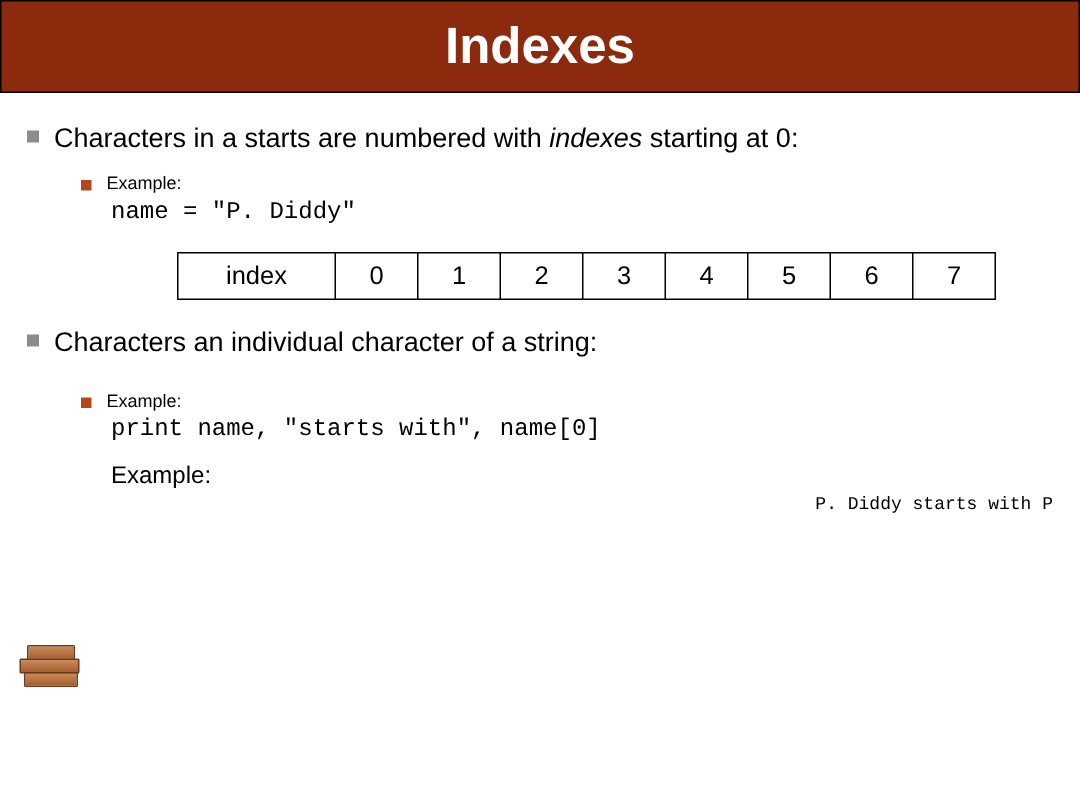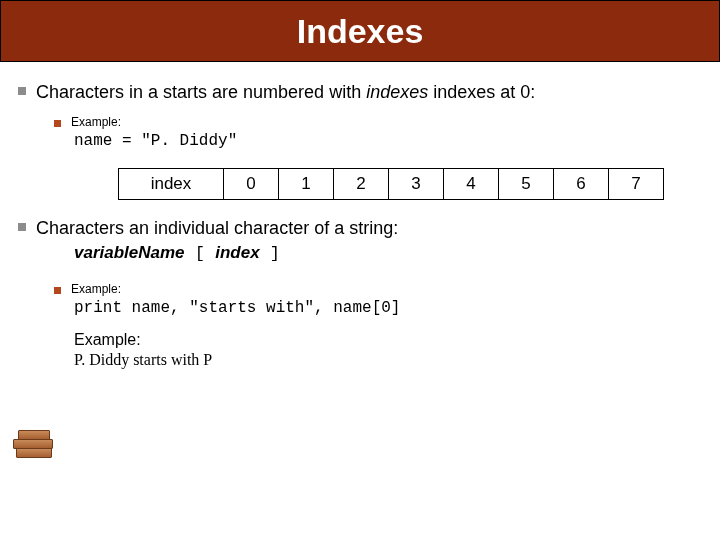--- a/index.html
+++ b/index.html
@@ -113,22 +113,23 @@
   .syntax-line .var { font-style: italic; font-weight: bold; }
   .syntax-line .br  { font-family: "Courier New", Courier, monospace; }
   .output-block {
     margin-left: 56px;
     margin-top: 14px;
     font-size: 16px;
   }
   .output-text {
     margin-left: 56px;
     margin-top: 2px;
-    font-family: Liberation Serif, serif;
-    font-size: 16px;
+    font-family: Liberation Mono, monospace;
+    font-size: 12px;
+    text-align: right;
   }
   .footer-illust {
     position: absolute;
     left: 10px;
     bottom: 6px;
     width: 48px;
     height: 34px;
   }
   .footer-illust .book {
     position: absolute;
@@ -149,21 +150,21 @@
 
   <div class="title-bar">
     <h1>Indexes</h1>
   </div>
 
   <div class="content">
 
     <div class="bullet-row level1">
       <div class="bullet-square"></div>
       <div class="bullet-text lvl1-text">
-        <span>Characters in a starts are numbered with </span><span class="italic">indexes</span><span> indexes at 0:</span>
+        <span>Characters in a starts are numbered with </span><span class="italic">indexes</span><span> starting at 0:</span>
       </div>
     </div>
 
     <div class="bullet-row level2">
       <div class="bullet-square small"></div>
       <div class="bullet-text lvl2-text">Example:</div>
     </div>
     <div class="code-indent mono">name = "P. Diddy"</div>
 
     <div class="table-wrap">
@@ -181,23 +182,20 @@
           <td class="cell">7</td>
         </tr>
       </tbody>
         </table>
     </div>
 
     <div class="bullet-row level1">
       <div class="bullet-square"></div>
       <div class="bullet-text lvl1-text">Characters an individual character of a string:</div>
     </div>
-    <div class="syntax-line">
-      <span class="var">variableName</span><span class="br"> [ </span><span class="var">index</span><span class="br"> ]</span>
-    </div>
 
     <div class="bullet-row level2" style="margin-top:18px;">
       <div class="bullet-square small"></div>
       <div class="bullet-text lvl2-text">Example:</div>
     </div>
     <div class="code-indent2 mono">print name, "starts with", name[0]</div>
 
     <div class="output-block">Example:</div>
     <div class="output-text">P. Diddy starts with P</div>
 

